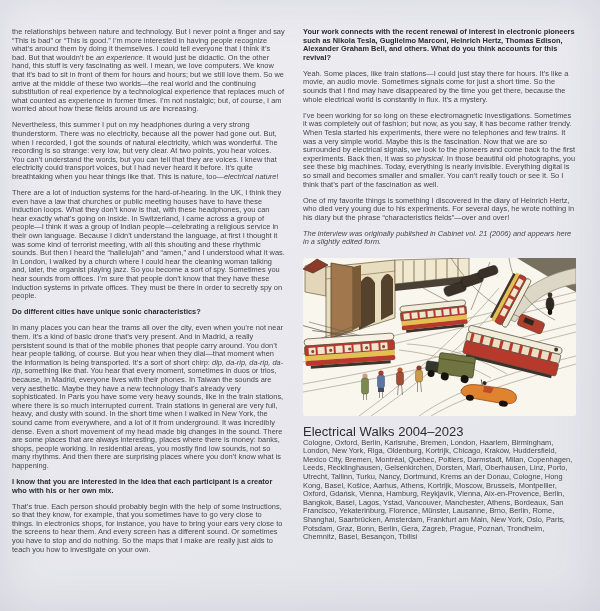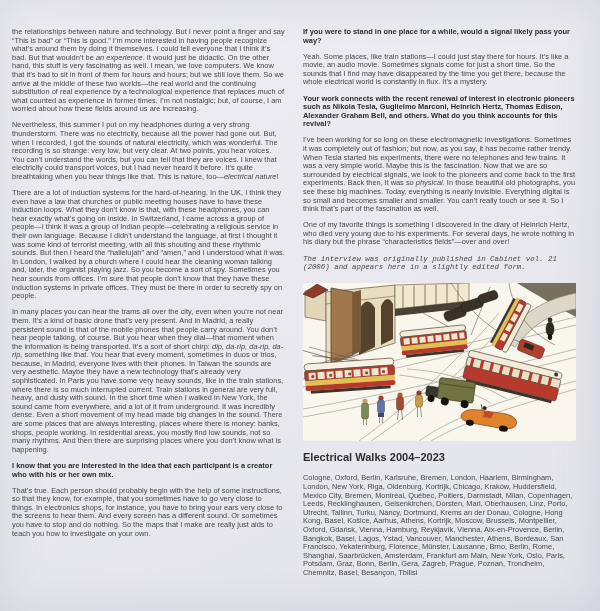--- a/index.html
+++ b/index.html
@@ -16,45 +16,45 @@
   .col{
     position:absolute;top:28px;width:273px;
     font-size:7.4px;line-height:8.6px;color:#45454b;
     letter-spacing:.02px;text-align:left;
   }
   .col.left{left:12px;}
   .col.right{left:303px;}
   .block{margin:0 0 0 0;padding:0;margin-top:7.5px;}
   .blocks > .block:first-child{margin-top:0;}
   .question{font-weight:bold;color:#2b2b31;}
-  .note{font-style:italic;font-family:Liberation Mono, monospace;}
+  .note{font-style:italic;}
   .illustration{display:block;margin-top:11px;width:273px;height:158px;}
-  .caption{margin-top:12px;font-weight:bold;font-size:11px;color:#2b2b31;}
-  .cities{margin-top:13px;}
+  .caption{margin-top:12px;font-weight:normal;font-size:13px;color:#2b2b31;}
+  .cities{margin-top:2px;}
   em{font-style:italic;}
 </style>
 </head>
 <body>
 
 <div class="page">
 
   <div class="col left blocks">
       <div class="block answer">the relationships between nature and technology. But I never point a finger and say “This is bad” or “This is good.” I’m more interested in having people recognize what’s around them by doing it themselves. I could tell everyone that I think it’s bad. But that wouldn’t be <em>an experience</em>. It would just be didactic. On the other hand, this stuff is very fascinating as well. I mean, we love computers. We know that it’s bad to sit in front of them for hours and hours; but we still love them. So we arrive at the middle of these two worlds—the real world and the continuing substitution of real experience by a technological experience that replaces much of what counted as experience in former times. I’m not nostalgic; but, of course, I am worried about how these fields around us are increasing.</div>
       <div class="block answer">Nevertheless, this summer I put on my headphones during a very strong thunderstorm. There was no electricity, because all the power had gone out. But, when I recorded, I got the sounds of natural electricity, which was wonderful. The recording is so strange: very low, but very clear. At two points, you hear voices. You can’t understand the words, but you can tell that they are voices. I knew that electricity could transport voices, but I had never heard it before. It’s quite breathtaking when you hear things like that. This is nature, too—<em>electrical nature</em>!</div>
       <div class="block answer">There are a lot of induction systems for the hard-of-hearing. In the UK, I think they even have a law that churches or public meeting houses have to have these induction loops. What they don’t know is that, with these headphones, you can hear exactly what’s going on inside. In Switzerland, I came across a group of people—I think it was a group of Indian people—celebrating a religious service in their own language. Because I didn’t understand the language, at first I thought it was some kind of terrorist meeting, with all this shouting and these rhythmic sounds. But then I heard the “hallelujah” and “amen,” and I understood what it was. In London, I walked by a church where I could hear the cleaning woman talking and, later, the organist playing jazz. So you become a sort of spy. Sometimes you hear sounds from offices. I’m sure that people don’t know that they have these induction systems in private offices. They must be there in order to secretly spy on people.</div>
+      <div class="block question">Do different cities have unique sonic characteristics?</div>
       <div class="block answer">In many places you can hear the trams all over the city, even when you’re not near them. It’s a kind of basic drone that’s very present. And in Madrid, a really persistent sound is that of the mobile phones that people carry around. You don’t hear people talking, of course. But you hear when they dial—that moment when the information is being transported. It’s a sort of short chirp: <em>dip, da-rip, da-rip, da-rip</em>, something like that. You hear that every moment, sometimes in duos or trios, because, in Madrid, everyone lives with their phones. In Taiwan the sounds are very aesthetic. Maybe they have a new technology that’s already very sophisticated. In Paris you have some very heavy sounds, like in the train stations, where there is so much interrupted current. Train stations in general are very full, heavy, and dusty with sound. In the short time when I walked in New York, the sound came from everywhere, and a lot of it from underground. It was incredibly dense. Even a short movement of my head made big changes in the sound. There are some places that are always interesting, places where there is money: banks, shops, people working. In residential areas, you mostly find low sounds, not so many rhythms. And then there are surprising places where you don’t know what is happening.</div>
       <div class="block question">I know that you are interested in the idea that each participant is a creator who with his or her own mix.</div>
       <div class="block answer">That’s true. Each person should probably begin with the help of some instructions, so that they know, for example, that you sometimes have to go very close to things. In electronics shops, for instance, you have to bring your ears very close to the screens to hear them. And every screen has a different sound. Or sometimes you have to stop and do nothing. So the maps that I make are really just aids to teach you how to investigate on your own.</div>
     </div>
 
   <div class="col right">
     <div class="blocks">
-        <div class="block question">If you were to stand in one place for a while, would a signal likely pass your way?</div>
+        <div class="block question">Your work connects with the recent renewal of interest in electronic pioneers such as Nikola Tesla, Guglielmo Marconi, Heinrich Hertz, Thomas Edison, Alexander Graham Bell, and others. What do you think accounts for this revival?</div>
         <div class="block answer">Yeah. Some places, like train stations—I could just stay there for hours. It’s like a movie, an audio movie. Sometimes signals come for just a short time. So the sounds that I find may have disappeared by the time you get there, because the whole electrical world is constantly in flux. It’s a mystery.</div>
-        <div class="block question">Your work connects with the recent renewal of interest in electronic pioneers such as Nikola Tesla, Guglielmo Marconi, Heinrich Hertz, Thomas Edison, Alexander Graham Bell, and others. What do you think accounts for this revival?</div>
         <div class="block answer">I’ve been working for so long on these electromagnetic investigations. Sometimes it was completely out of fashion; but now, as you say, it has become rather trendy. When Tesla started his experiments, there were no telephones and few trains. It was a very simple world. Maybe this is the fascination. Now that we are so surrounded by electrical signals, we look to the pioneers and come back to the first experiments. Back then, it was so <em>physical</em>. In those beautiful old photographs, you see these big machines. Today, everything is nearly invisible. Everything digital is so small and becomes smaller and smaller. You can’t really touch or see it. So I think that’s part of the fascination as well.</div>
         <div class="block answer">One of my favorite things is something I discovered in the diary of Heinrich Hertz, who died very young due to his experiments. For several days, he wrote nothing in his diary but the phrase “characteristics fields”—over and over!</div>
         <div class="block note">The interview was originally published in Cabinet vol. 21 (2006) and appears here in a slightly edited form.</div>
       </div>
 
     <svg class="illustration" viewBox="0 0 273 158" xmlns="http://www.w3.org/2000/svg">
       <rect x="0" y="0" width="273" height="158" rx="2.5" fill="#f9f6ee"></rect>
 
       <g stroke="#a89f8e" stroke-width="0.7" fill="none">
         <path d="M0,96 C70,84 150,64 273,34"></path>

